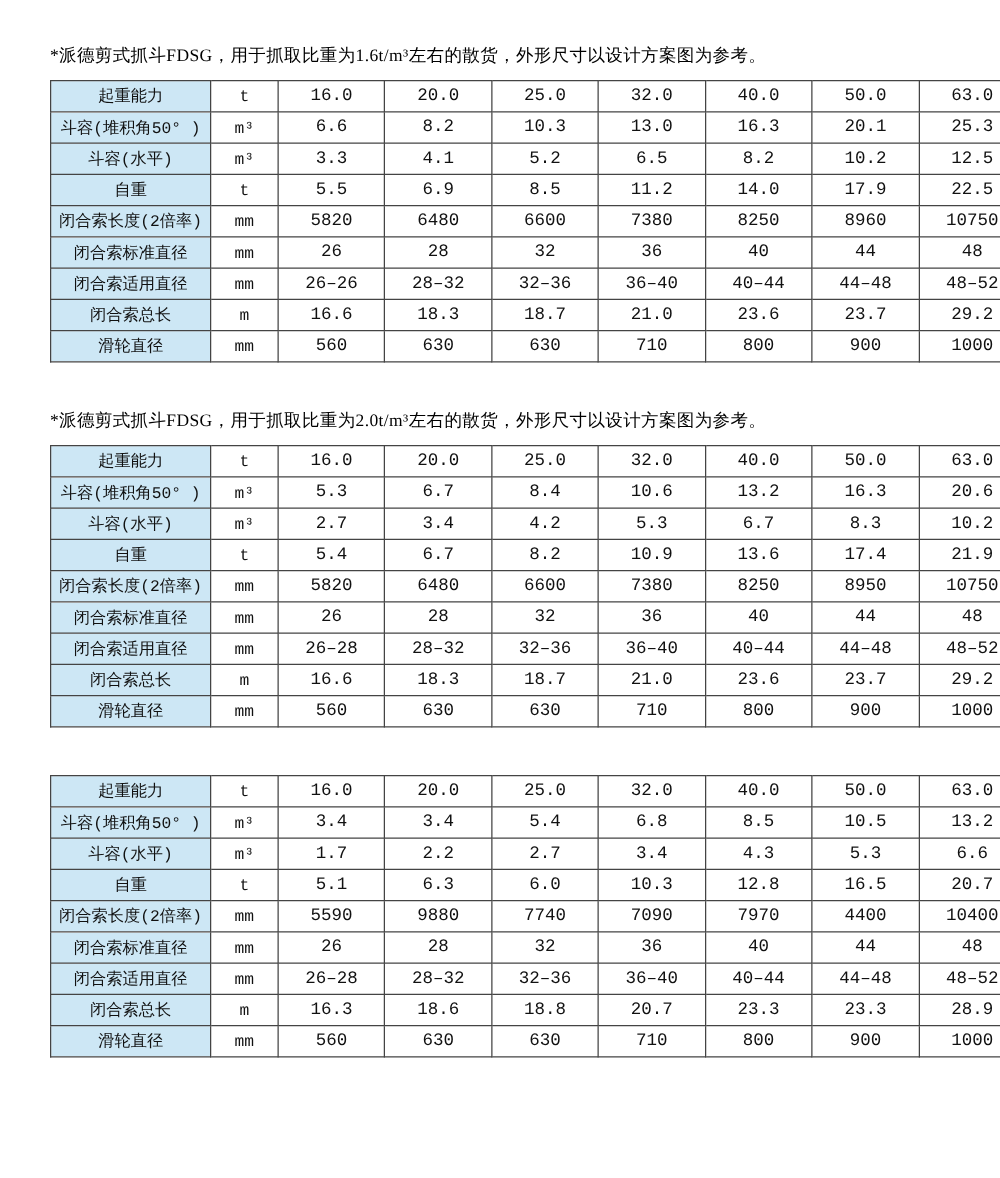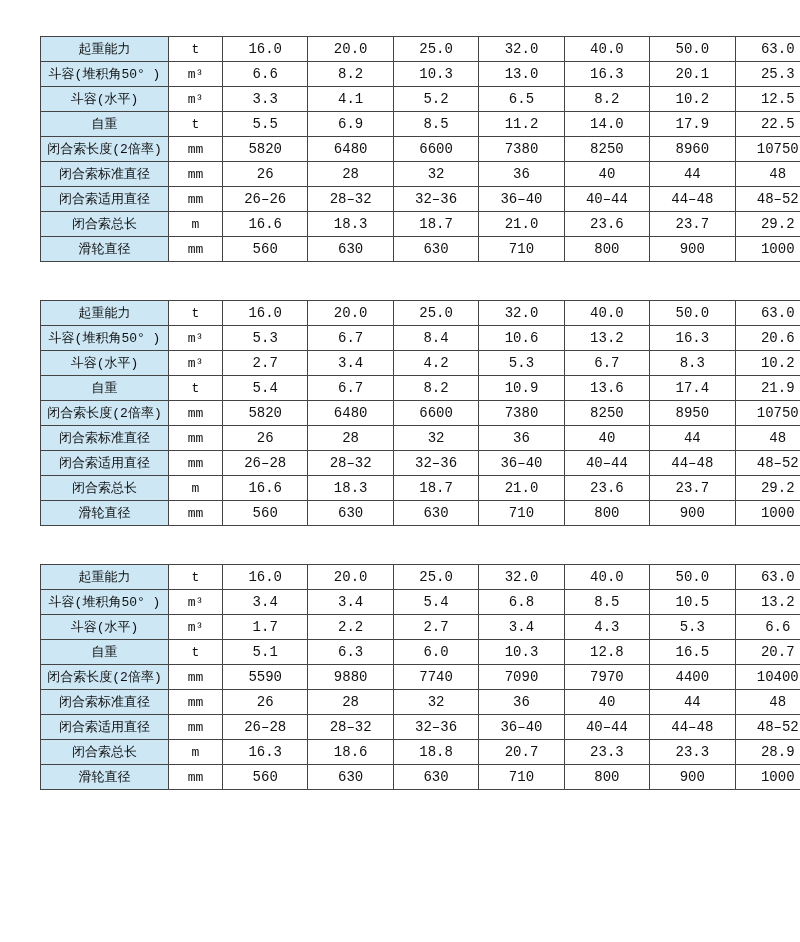--- a/index.html
+++ b/index.html
@@ -42,20 +42,21 @@
     font-size: 13px;
   }
   .unit-cell  { font-size: 13px; background: #ffffff; }
   .value-cell { font-size: 14px; background: #ffffff; }
 </style>
 </head>
 <body style="background: rgb(255, 255, 255); color: rgb(17, 17, 17);">
 
 <div id="document-root">
   <section class="spec-section">
+    <p class="note">*派德剪式抓斗FDSG，用于抓取比重为1.6t/m³左右的散货，外形尺寸以设计方案图为参考。</p>
     <table class="spec-table">
       <colgroup>
         <col class="col-label">
         <col class="col-unit">
         <col span="7">
       </colgroup>
       <tbody>
           <tr>
             <th class="label-cell">起重能力</th>
             <td class="unit-cell">t</td>
@@ -119,20 +120,132 @@
             <td class="value-cell">32</td>
             <td class="value-cell">36</td>
             <td class="value-cell">40</td>
             <td class="value-cell">44</td>
             <td class="value-cell">48</td>
           </tr>
           <tr>
             <th class="label-cell">闭合索适用直径</th>
             <td class="unit-cell">mm</td>
             <td class="value-cell">26–26</td>
+            <td class="value-cell">28–32</td>
+            <td class="value-cell">32–36</td>
+            <td class="value-cell">36–40</td>
+            <td class="value-cell">40–44</td>
+            <td class="value-cell">44–48</td>
+            <td class="value-cell">48–52</td>
+          </tr>
+          <tr>
+            <th class="label-cell">闭合索总长</th>
+            <td class="unit-cell">m</td>
+            <td class="value-cell">16.6</td>
+            <td class="value-cell">18.3</td>
+            <td class="value-cell">18.7</td>
+            <td class="value-cell">21.0</td>
+            <td class="value-cell">23.6</td>
+            <td class="value-cell">23.7</td>
+            <td class="value-cell">29.2</td>
+          </tr>
+          <tr>
+            <th class="label-cell">滑轮直径</th>
+            <td class="unit-cell">mm</td>
+            <td class="value-cell">560</td>
+            <td class="value-cell">630</td>
+            <td class="value-cell">630</td>
+            <td class="value-cell">710</td>
+            <td class="value-cell">800</td>
+            <td class="value-cell">900</td>
+            <td class="value-cell">1000</td>
+          </tr>
+        </tbody>
+    </table>
+  </section>
+
+  <section class="spec-section">
+    <p class="note">*派德剪式抓斗FDSG，用于抓取比重为2.0t/m³左右的散货，外形尺寸以设计方案图为参考。</p>
+    <table class="spec-table">
+      <colgroup>
+        <col class="col-label">
+        <col class="col-unit">
+        <col span="7">
+      </colgroup>
+      <tbody>
+          <tr>
+            <th class="label-cell">起重能力</th>
+            <td class="unit-cell">t</td>
+            <td class="value-cell">16.0</td>
+            <td class="value-cell">20.0</td>
+            <td class="value-cell">25.0</td>
+            <td class="value-cell">32.0</td>
+            <td class="value-cell">40.0</td>
+            <td class="value-cell">50.0</td>
+            <td class="value-cell">63.0</td>
+          </tr>
+          <tr>
+            <th class="label-cell">斗容(堆积角50° )</th>
+            <td class="unit-cell">m³</td>
+            <td class="value-cell">5.3</td>
+            <td class="value-cell">6.7</td>
+            <td class="value-cell">8.4</td>
+            <td class="value-cell">10.6</td>
+            <td class="value-cell">13.2</td>
+            <td class="value-cell">16.3</td>
+            <td class="value-cell">20.6</td>
+          </tr>
+          <tr>
+            <th class="label-cell">斗容(水平)</th>
+            <td class="unit-cell">m³</td>
+            <td class="value-cell">2.7</td>
+            <td class="value-cell">3.4</td>
+            <td class="value-cell">4.2</td>
+            <td class="value-cell">5.3</td>
+            <td class="value-cell">6.7</td>
+            <td class="value-cell">8.3</td>
+            <td class="value-cell">10.2</td>
+          </tr>
+          <tr>
+            <th class="label-cell">自重</th>
+            <td class="unit-cell">t</td>
+            <td class="value-cell">5.4</td>
+            <td class="value-cell">6.7</td>
+            <td class="value-cell">8.2</td>
+            <td class="value-cell">10.9</td>
+            <td class="value-cell">13.6</td>
+            <td class="value-cell">17.4</td>
+            <td class="value-cell">21.9</td>
+          </tr>
+          <tr>
+            <th class="label-cell">闭合索长度(2倍率)</th>
+            <td class="unit-cell">mm</td>
+            <td class="value-cell">5820</td>
+            <td class="value-cell">6480</td>
+            <td class="value-cell">6600</td>
+            <td class="value-cell">7380</td>
+            <td class="value-cell">8250</td>
+            <td class="value-cell">8950</td>
+            <td class="value-cell">10750</td>
+          </tr>
+          <tr>
+            <th class="label-cell">闭合索标准直径</th>
+            <td class="unit-cell">mm</td>
+            <td class="value-cell">26</td>
+            <td class="value-cell">28</td>
+            <td class="value-cell">32</td>
+            <td class="value-cell">36</td>
+            <td class="value-cell">40</td>
+            <td class="value-cell">44</td>
+            <td class="value-cell">48</td>
+          </tr>
+          <tr>
+            <th class="label-cell">闭合索适用直径</th>
+            <td class="unit-cell">mm</td>
+            <td class="value-cell">26–28</td>
             <td class="value-cell">28–32</td>
             <td class="value-cell">32–36</td>
             <td class="value-cell">36–40</td>
             <td class="value-cell">40–44</td>
             <td class="value-cell">44–48</td>
             <td class="value-cell">48–52</td>
           </tr>
           <tr>
             <th class="label-cell">闭合索总长</th>
             <td class="unit-cell">m</td>
@@ -174,131 +287,20 @@
             <td class="value-cell">20.0</td>
             <td class="value-cell">25.0</td>
             <td class="value-cell">32.0</td>
             <td class="value-cell">40.0</td>
             <td class="value-cell">50.0</td>
             <td class="value-cell">63.0</td>
           </tr>
           <tr>
             <th class="label-cell">斗容(堆积角50° )</th>
             <td class="unit-cell">m³</td>
-            <td class="value-cell">5.3</td>
-            <td class="value-cell">6.7</td>
-            <td class="value-cell">8.4</td>
-            <td class="value-cell">10.6</td>
-            <td class="value-cell">13.2</td>
-            <td class="value-cell">16.3</td>
-            <td class="value-cell">20.6</td>
-          </tr>
-          <tr>
-            <th class="label-cell">斗容(水平)</th>
-            <td class="unit-cell">m³</td>
-            <td class="value-cell">2.7</td>
-            <td class="value-cell">3.4</td>
-            <td class="value-cell">4.2</td>
-            <td class="value-cell">5.3</td>
-            <td class="value-cell">6.7</td>
-            <td class="value-cell">8.3</td>
-            <td class="value-cell">10.2</td>
-          </tr>
-          <tr>
-            <th class="label-cell">自重</th>
-            <td class="unit-cell">t</td>
-            <td class="value-cell">5.4</td>
-            <td class="value-cell">6.7</td>
-            <td class="value-cell">8.2</td>
-            <td class="value-cell">10.9</td>
-            <td class="value-cell">13.6</td>
-            <td class="value-cell">17.4</td>
-            <td class="value-cell">21.9</td>
-          </tr>
-          <tr>
-            <th class="label-cell">闭合索长度(2倍率)</th>
-            <td class="unit-cell">mm</td>
-            <td class="value-cell">5820</td>
-            <td class="value-cell">6480</td>
-            <td class="value-cell">6600</td>
-            <td class="value-cell">7380</td>
-            <td class="value-cell">8250</td>
-            <td class="value-cell">8950</td>
-            <td class="value-cell">10750</td>
-          </tr>
-          <tr>
-            <th class="label-cell">闭合索标准直径</th>
-            <td class="unit-cell">mm</td>
-            <td class="value-cell">26</td>
-            <td class="value-cell">28</td>
-            <td class="value-cell">32</td>
-            <td class="value-cell">36</td>
-            <td class="value-cell">40</td>
-            <td class="value-cell">44</td>
-            <td class="value-cell">48</td>
-          </tr>
-          <tr>
-            <th class="label-cell">闭合索适用直径</th>
-            <td class="unit-cell">mm</td>
-            <td class="value-cell">26–28</td>
-            <td class="value-cell">28–32</td>
-            <td class="value-cell">32–36</td>
-            <td class="value-cell">36–40</td>
-            <td class="value-cell">40–44</td>
-            <td class="value-cell">44–48</td>
-            <td class="value-cell">48–52</td>
-          </tr>
-          <tr>
-            <th class="label-cell">闭合索总长</th>
-            <td class="unit-cell">m</td>
-            <td class="value-cell">16.6</td>
-            <td class="value-cell">18.3</td>
-            <td class="value-cell">18.7</td>
-            <td class="value-cell">21.0</td>
-            <td class="value-cell">23.6</td>
-            <td class="value-cell">23.7</td>
-            <td class="value-cell">29.2</td>
-          </tr>
-          <tr>
-            <th class="label-cell">滑轮直径</th>
-            <td class="unit-cell">mm</td>
-            <td class="value-cell">560</td>
-            <td class="value-cell">630</td>
-            <td class="value-cell">630</td>
-            <td class="value-cell">710</td>
-            <td class="value-cell">800</td>
-            <td class="value-cell">900</td>
-            <td class="value-cell">1000</td>
-          </tr>
-        </tbody>
-    </table>
-  </section>
-
-  <section class="spec-section">
-    <table class="spec-table">
-      <colgroup>
-        <col class="col-label">
-        <col class="col-unit">
-        <col span="7">
-      </colgroup>
-      <tbody>
-          <tr>
-            <th class="label-cell">起重能力</th>
-            <td class="unit-cell">t</td>
-            <td class="value-cell">16.0</td>
-            <td class="value-cell">20.0</td>
-            <td class="value-cell">25.0</td>
-            <td class="value-cell">32.0</td>
-            <td class="value-cell">40.0</td>
-            <td class="value-cell">50.0</td>
-            <td class="value-cell">63.0</td>
-          </tr>
-          <tr>
-            <th class="label-cell">斗容(堆积角50° )</th>
-            <td class="unit-cell">m³</td>
             <td class="value-cell">3.4</td>
             <td class="value-cell">3.4</td>
             <td class="value-cell">5.4</td>
             <td class="value-cell">6.8</td>
             <td class="value-cell">8.5</td>
             <td class="value-cell">10.5</td>
             <td class="value-cell">13.2</td>
           </tr>
           <tr>
             <th class="label-cell">斗容(水平)</th>

